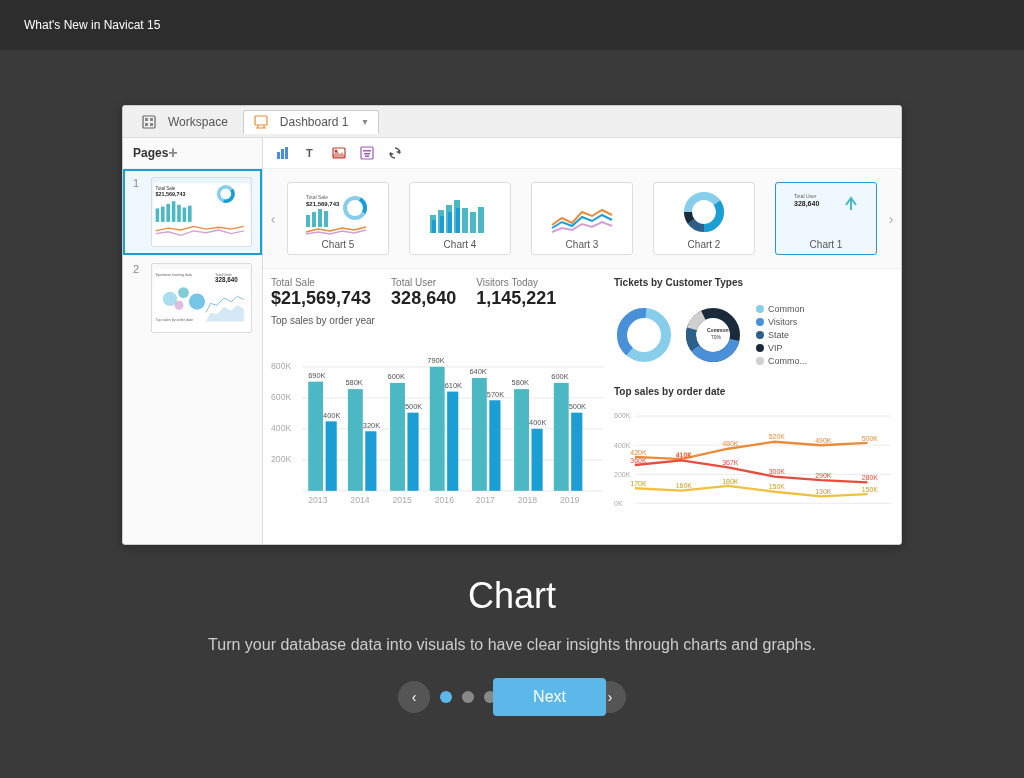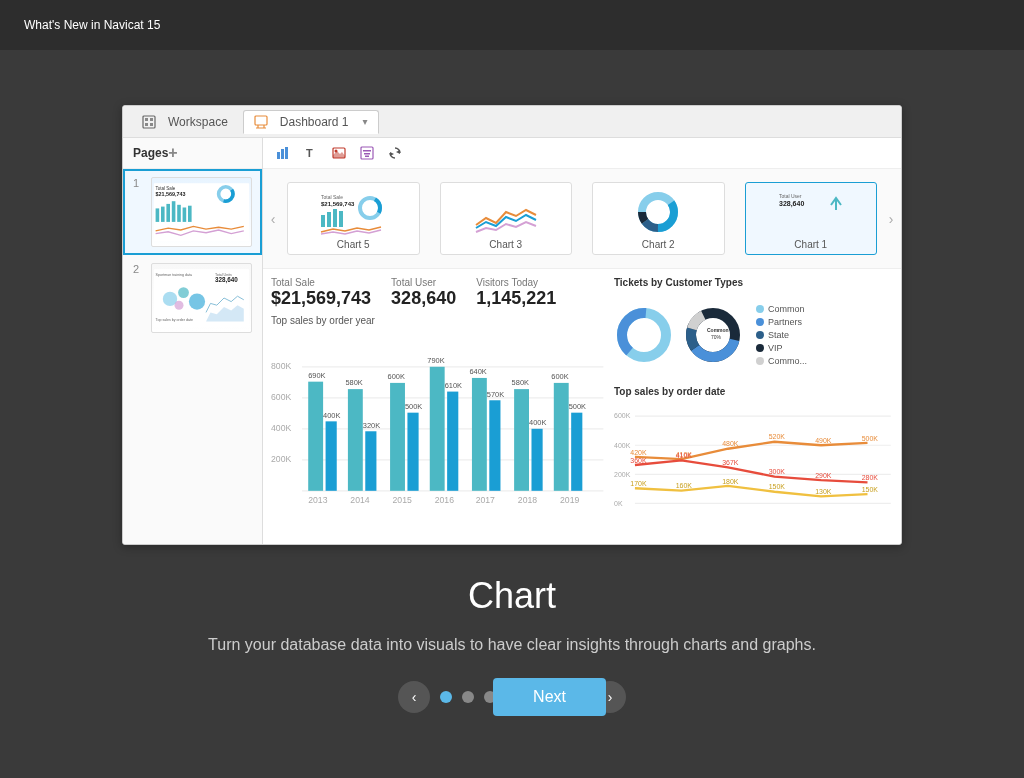--- a/index.html
+++ b/index.html
@@ -487,20 +487,38 @@
                   <rect x="9" y="22" width="4" height="15" fill="#4cb8c4"></rect>
                   <rect x="15" y="19" width="4" height="18" fill="#4cb8c4"></rect>
                   <rect x="21" y="21" width="4" height="16" fill="#4cb8c4"></rect>
                   <polyline points="3,42 15,39 27,41 39,38 51,40 63,37" fill="none" stroke="#e88c3a" stroke-width="1.5"></polyline>
                   <polyline points="3,44 15,42 27,44 39,41 51,43 63,40" fill="none" stroke="#d4a0d4" stroke-width="1.5"></polyline>
                 </svg>
               </div>
               <span class="chart-thumb-label">Chart 5</span>
             </div>
 
+            <div class="chart-thumb">
+              <div class="chart-thumb-inner">
+                <svg width="70" height="45" viewBox="0 0 70 45">
+                  <rect x="5" y="25" width="6" height="18" fill="#4cb8c4"></rect>
+                  <rect x="13" y="20" width="6" height="23" fill="#4cb8c4"></rect>
+                  <rect x="21" y="15" width="6" height="28" fill="#4cb8c4"></rect>
+                  <rect x="29" y="10" width="6" height="33" fill="#4cb8c4"></rect>
+                  <rect x="37" y="18" width="6" height="25" fill="#4cb8c4"></rect>
+                  <rect x="45" y="22" width="6" height="21" fill="#4cb8c4"></rect>
+                  <rect x="53" y="17" width="6" height="26" fill="#4cb8c4"></rect>
+                  <rect x="7" y="30" width="4" height="13" fill="#1a9ed4"></rect>
+                  <rect x="15" y="26" width="4" height="17" fill="#1a9ed4"></rect>
+                  <rect x="23" y="22" width="4" height="21" fill="#1a9ed4"></rect>
+                  <rect x="31" y="18" width="4" height="25" fill="#1a9ed4"></rect>
+                </svg>
+              </div>
+              <span class="chart-thumb-label">Chart 4</span>
+            </div>
 
             <div class="chart-thumb">
               <div class="chart-thumb-inner">
                 <svg width="70" height="45" viewBox="0 0 70 45">
                   <polyline points="5,35 15,28 25,33 35,22 45,26 55,20 65,25" fill="none" stroke="#e88c3a" stroke-width="2"></polyline>
                   <polyline points="5,38 15,32 25,36 35,27 45,31 55,25 65,30" fill="none" stroke="#1a9ed4" stroke-width="2"></polyline>
                   <polyline points="5,42 15,38 25,40 35,34 45,37 55,32 65,36" fill="none" stroke="#d4a0d4" stroke-width="2"></polyline>
                 </svg>
               </div>
               <span class="chart-thumb-label">Chart 3</span>
@@ -638,21 +656,21 @@
                   <text x="33" y="34" font-size="5" fill="#333">70%</text>
                 </svg>
 
                 <div class="legend">
                   <div class="legend-item">
                     <div class="legend-dot" style="background:#87ceeb;"></div>
                     <span>Common</span>
                   </div>
                   <div class="legend-item">
                     <div class="legend-dot" style="background:#4a90d9;"></div>
-                    <span>Partners</span>
+                    <span>Visitors</span>
                   </div>
                   <div class="legend-item">
                     <div class="legend-dot" style="background:#2c5f8a;"></div>
                     <span>State</span>
                   </div>
                   <div class="legend-item">
                     <div class="legend-dot" style="background:#1a2a3a;"></div>
                     <span>VIP</span>
                   </div>
                   <div class="legend-item">

